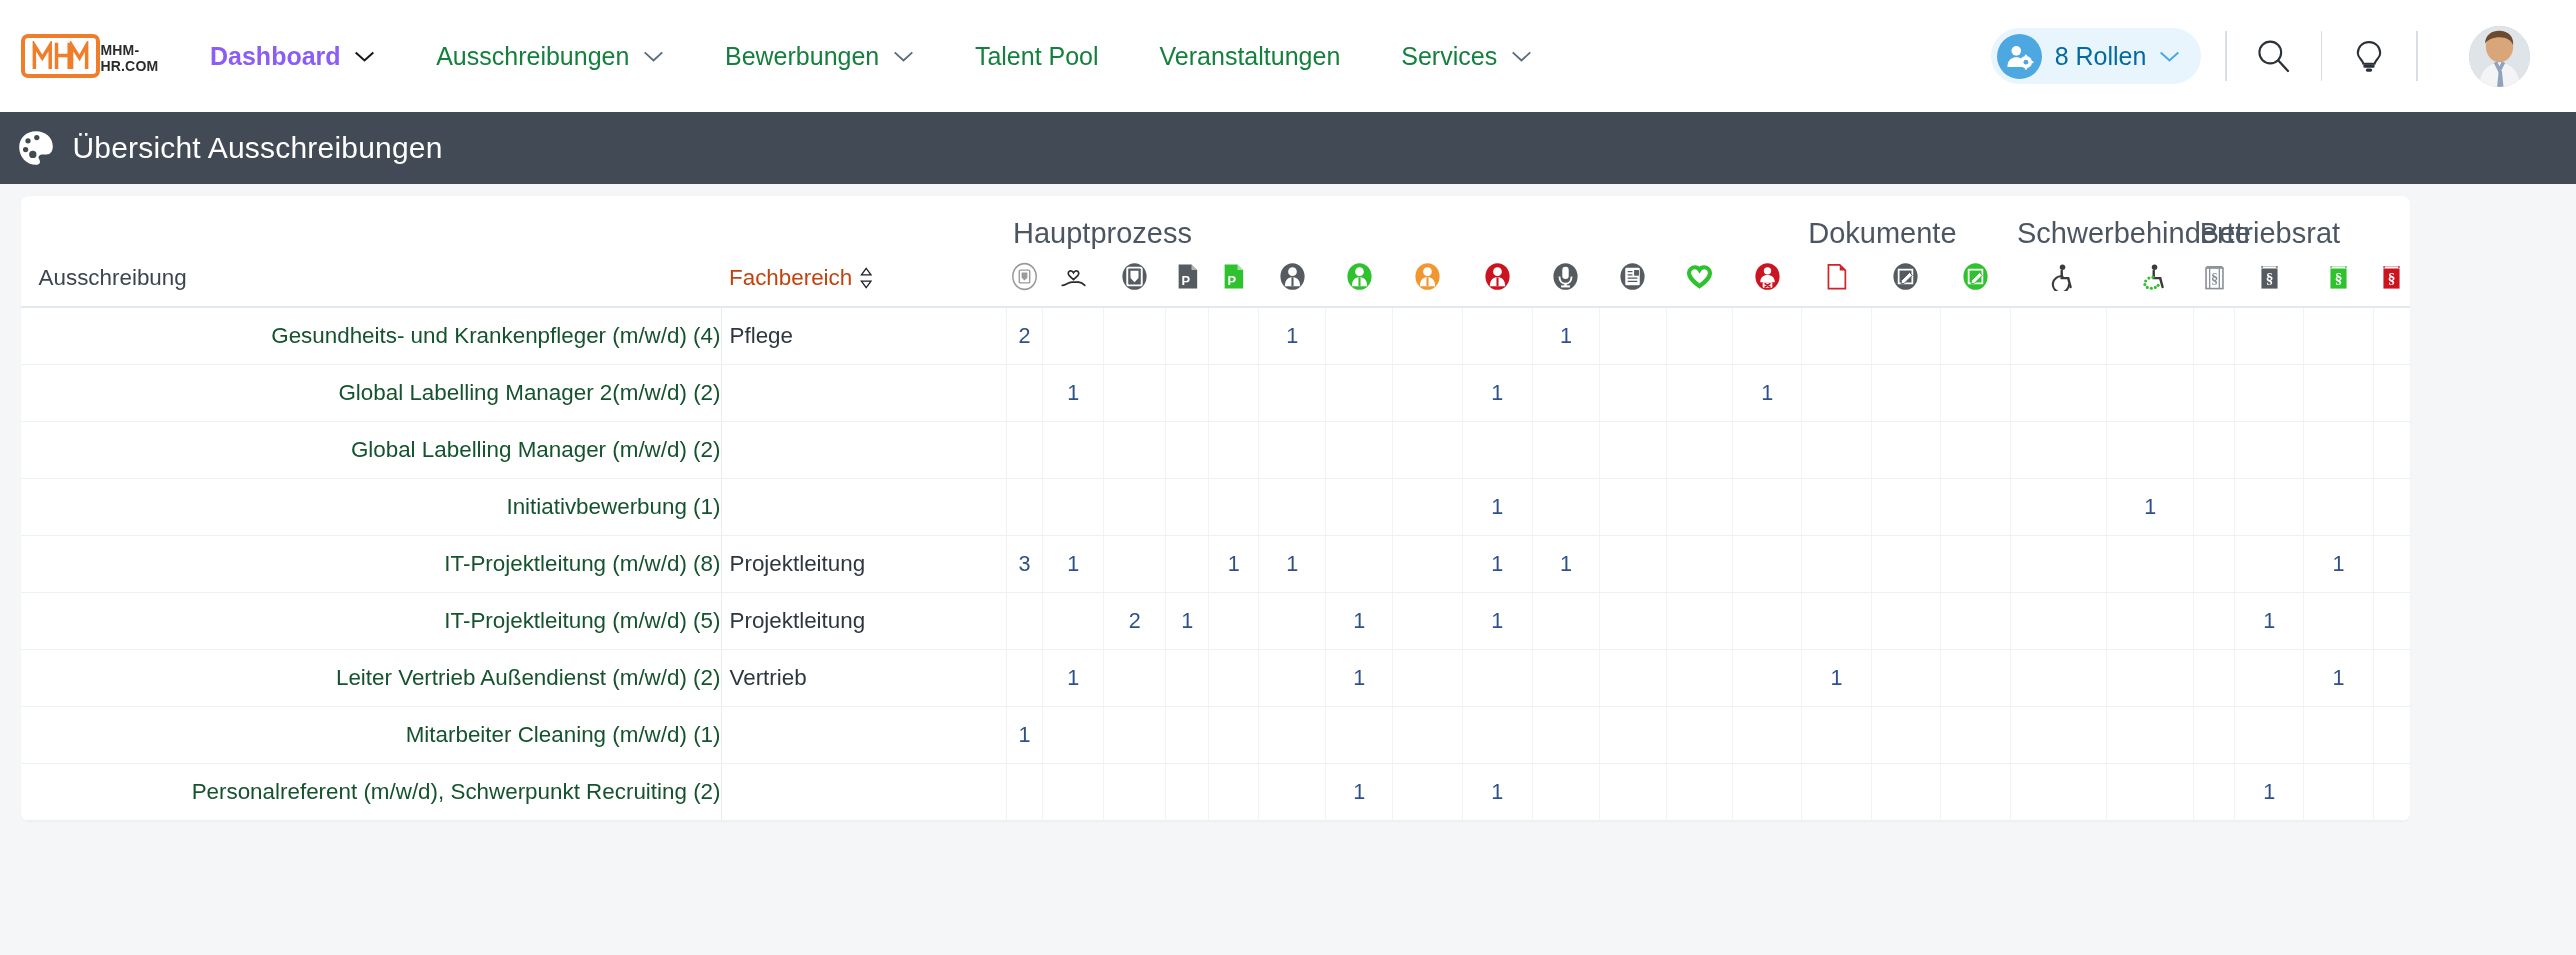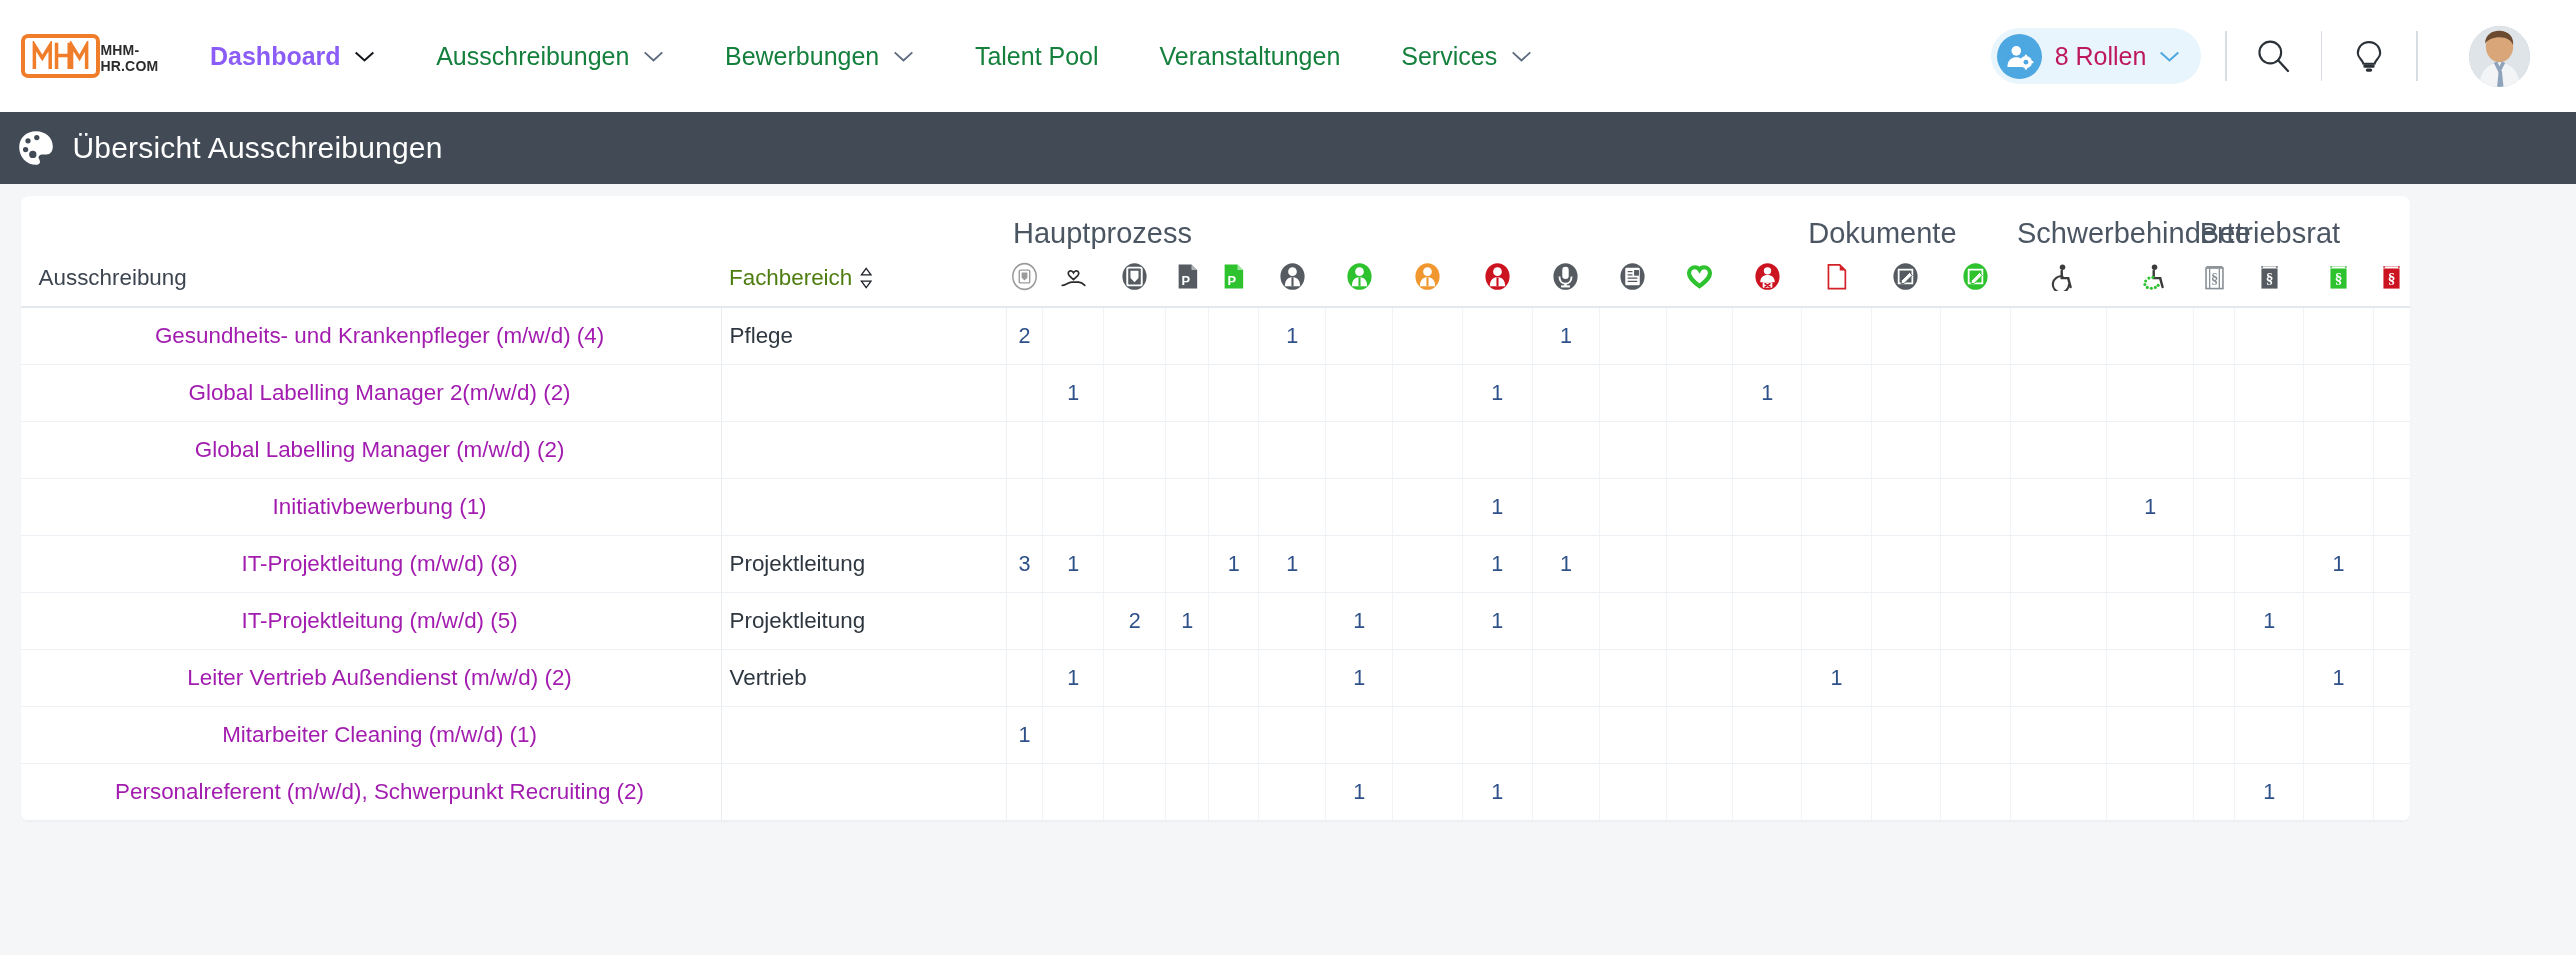--- a/index.html
+++ b/index.html
@@ -60,21 +60,21 @@
     padding:5.6px 21px 5.6px 6.4px;
     cursor:pointer;
   }
   .roles-av {
     width:45px;height:45px;border-radius:50%;
     background:#4da7e0;
     display:flex;align-items:center;justify-content:center;
     flex:none;
   }
   .roles-label {
-    font-size:25px; color:#be185d;
+    font-size:25px; color:#0369a1;
     margin-left:12.8px; white-space:nowrap;
   }
   .roles-chev { margin-left:12.8px; display:inline-flex; }
   .vdiv { width:1.6px; height:50px; background:#d8dde3; margin:0 24px; }
   .icon-btn { cursor:pointer; display:flex; align-items:center; justify-content:center; width:46px;height:46px; }
   .avatar {
     width:61px;height:61px;border-radius:50%;
     margin-left:27px;
     overflow:hidden;
     background:#c9cfd6;
@@ -129,44 +129,44 @@
     border-bottom:2.4px solid #e3e8ee;
   }
   .h-ausschreibung {
     font-size:22.4px;
     color:#3c4450;
     padding-left:17.6px;
     white-space:nowrap;
   }
   .h-fachbereich {
     font-size:22.4px;
-    color:#4d7c0f;
+    color:#c2410c;
     padding-left:8px;
     white-space:nowrap;
     display:flex;
     align-items:center;
     cursor:pointer;
   }
   .sort-ico { margin-left:7.2px; display:inline-flex; }
   .hicon { text-align:center; }
   .hicon span { display:inline-flex; align-items:center; justify-content:center; }
 
   tr.datarow td {
     height:57px;
     border-bottom:1.6px solid #edf1f5;
     border-right:1.6px solid #f1f4f7;
     text-align:center;
     font-size:21.6px;
     color:#2d4a7a;
     vertical-align:middle;
   }
   tr.datarow td.title-cell {
-    text-align:center;
+    text-align:right;
     padding-left:17.6px;
-    color:#a21caf;
+    color:#14532d;
     font-size:22.4px;
     white-space:nowrap;
     cursor:pointer;
     border-right:1.6px solid #e9edf2;
   }
   tr.datarow td.fach-cell {
     text-align:left;
     padding-left:8px;
     color:#2e3740;
     font-size:22.4px;

